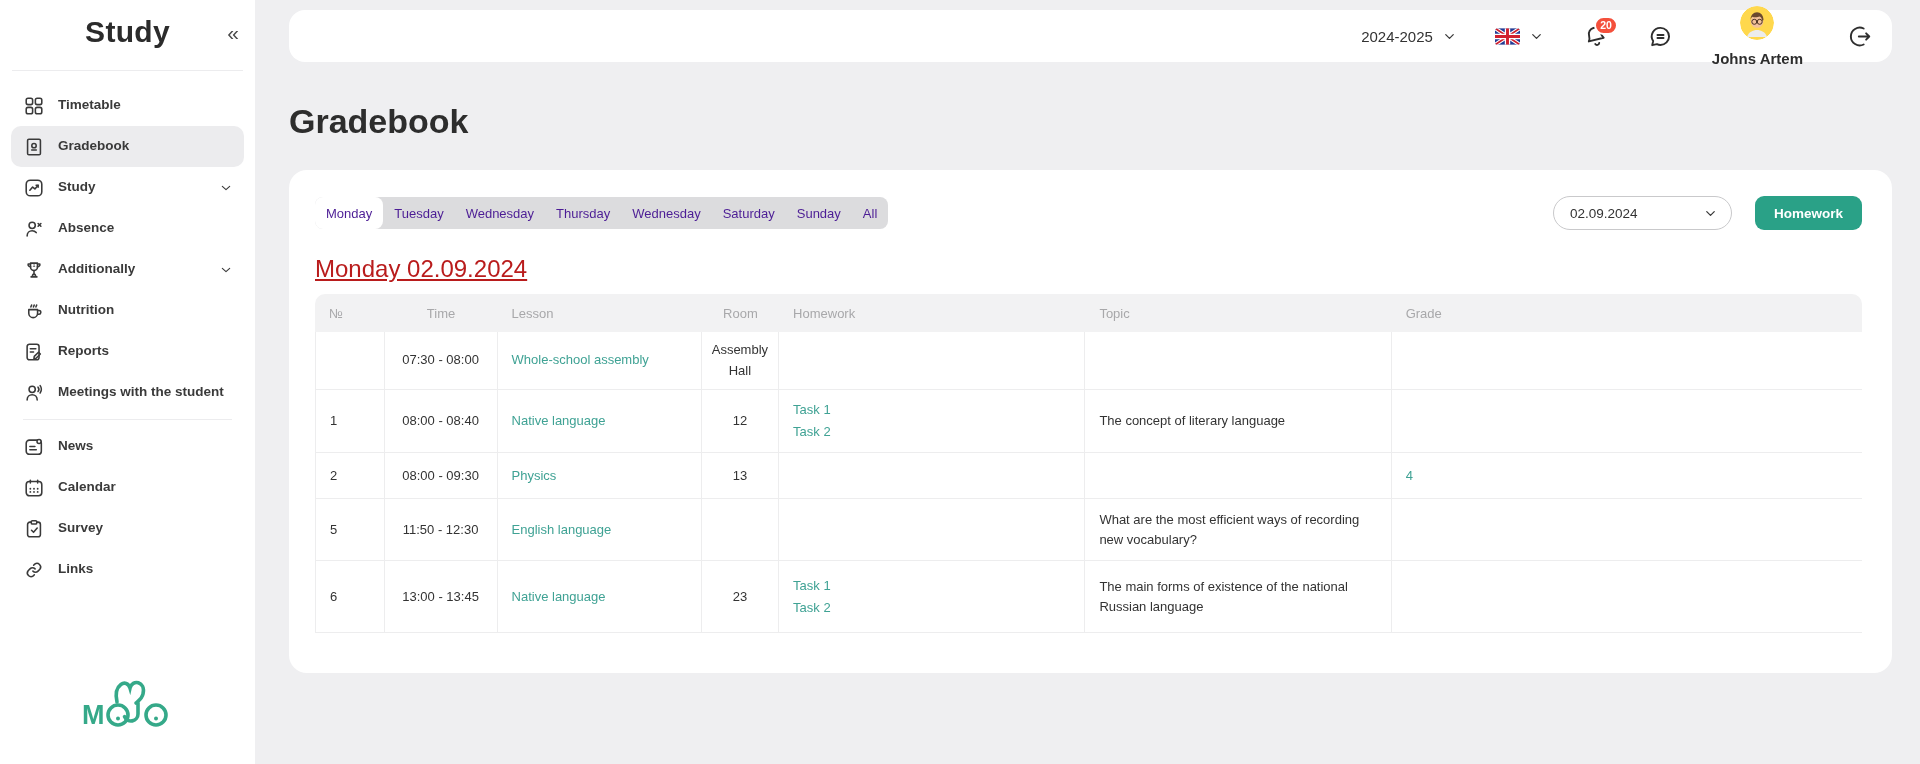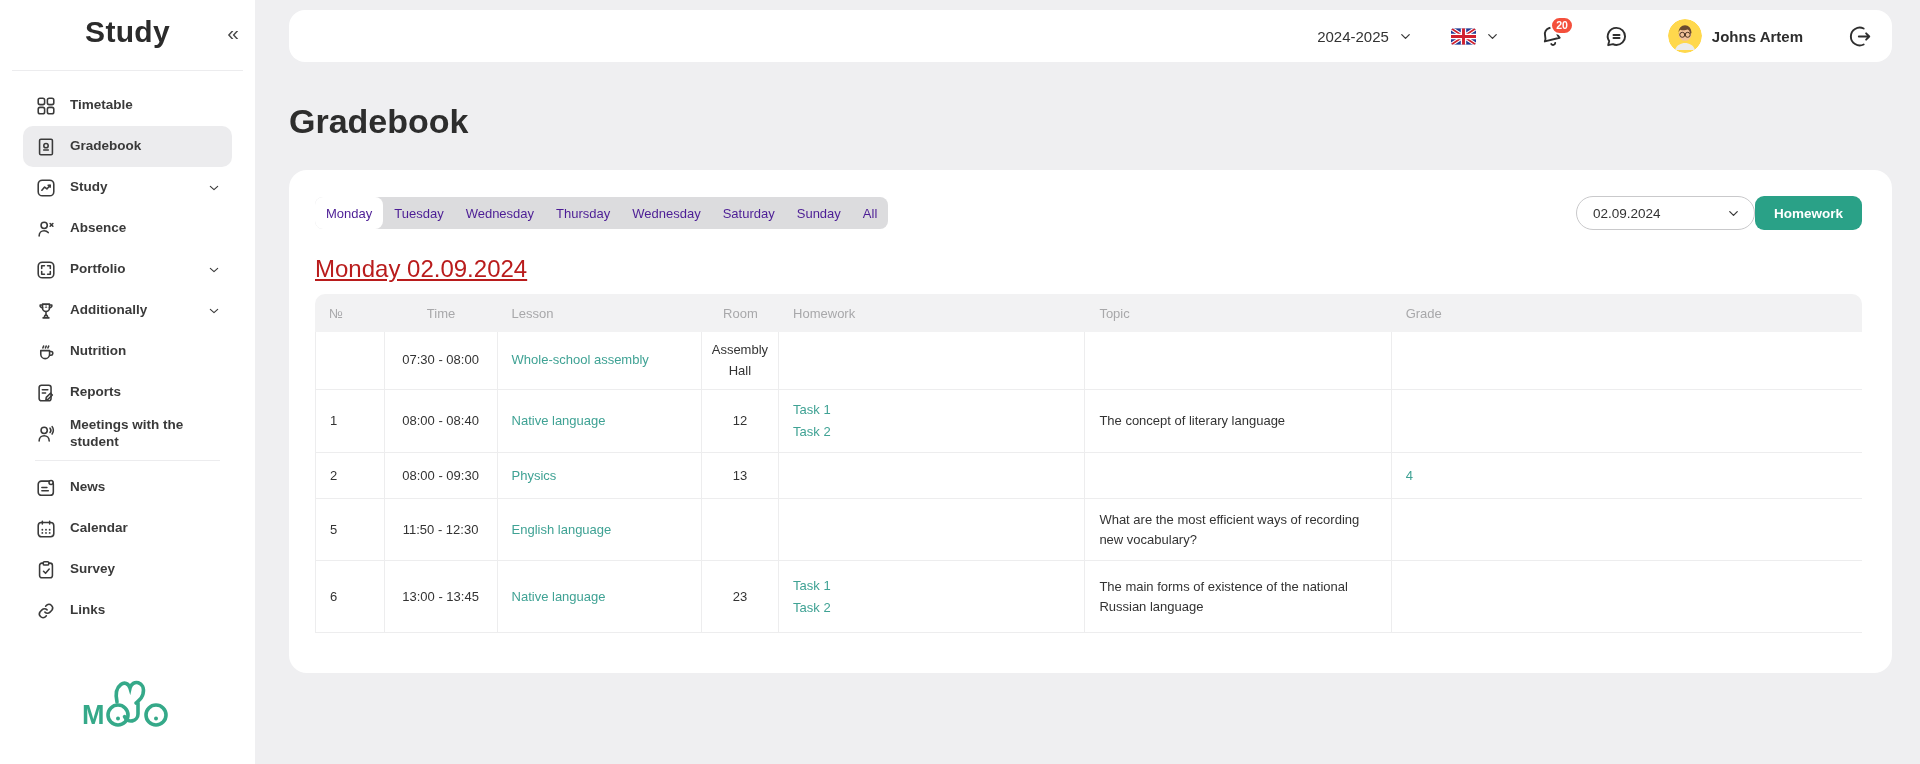--- a/index.html
+++ b/index.html
@@ -11,52 +11,52 @@
   a { text-decoration:none; }
   [data-interactable="true"] { cursor:pointer; }
   .sr-only { position:absolute; width:1px; height:1px; overflow:hidden; clip:rect(0 0 0 0); }
 
   
   .sidebar { width:255px; height:764px; background:#fff; display:flex; flex-direction:column; position:relative; flex:none; }
   .side-head { height:64px; display:flex; align-items:center; justify-content:center; position:relative; }
   .brand { font-size:30px; font-weight:800; color:#2b2b2b; letter-spacing:.3px; }
   .collapse-btn { position:absolute; right:16px; top:22px; background:none; border:none; font-size:21px; color:#4a4a4a; line-height:1; }
   .side-divider { height:1px; background:#ececee; margin:6px 12px; flex:none; }
-  .side-nav { padding:8px 23px 0; display:flex; flex-direction:column; }
+  .side-nav { padding:8px 11px 0; display:flex; flex-direction:column; }
   .side-item { display:flex; align-items:center; gap:13px; height:41px; padding:0 10px 0 12px; border-radius:10px; color:#3a3a3a; font-size:13.5px; font-weight:700; }
   .side-item.active { background:#ececee; }
   .s-icon { width:22px; height:22px; flex:none; display:flex; align-items:center; justify-content:center; color:#3a3a3a; }
   .s-icon svg { width:22px; height:22px; }
   .s-label { line-height:1.2; }
   .s-chev { margin-left:auto; width:16px; height:16px; color:#3a3a3a; display:flex; }
   .s-chev svg { width:16px; height:16px; }
   .mojo { margin-top:auto; padding:18px 0 28px; display:flex; justify-content:center; }
 
   
   .main { flex:1; padding:10px 28px 0 34px; display:flex; flex-direction:column; }
   .topbar { height:52px; background:#fff; border-radius:16px; display:flex; align-items:center; justify-content:flex-end; padding:0 18px 0 24px;text-align:right; }
   .tb-item { display:flex; align-items:center; gap:9px; font-size:15px; color:#333; }
   .tb-gap { margin-left:38px; }
   .tb-icon { position:relative; color:#2e2e2e; display:flex; align-items:center; }
   .tb-icon svg { width:27px; height:27px; }
   .chev { color:#3a3a3a; display:flex; }
   .chev svg { width:15px; height:15px; }
   .badge { position:absolute; top:-7px; right:-9px; min-width:19px; height:19px; border-radius:10px; background:#f4503c; color:#fff; font-size:10.5px; font-weight:700; display:flex; align-items:center; justify-content:center; padding:0 4px; border:2px solid #fff; }
-  .tb-user { display:flex; align-items:center; gap:10px; font-size:15px; font-weight:700; color:#2d2d2d; }
+  .tb-user { display:flex; align-items:center; gap:10px; font-size:15px; font-weight:700; color:#2d2d2d;flex-direction:column; }
   .avatar { width:34px; height:34px; border-radius:50%; overflow:hidden; flex:none; }
 
   .page-title { font-size:34px; font-weight:800; color:#2d2d2d; margin:40px 0 29px; }
 
   
   .card { background:#fff; border-radius:18px; padding:26px 30px 40px 26px; }
   .card-top { display:flex; align-items:center; justify-content:space-between; }
   .tabs { display:inline-flex; background:#dcdcde; border-radius:8px; height:32px; align-items:stretch; }
   .tab { display:flex; align-items:center; padding:0 11px; font-size:13px; color:#4c1d95; border-radius:8px; white-space:nowrap; }
   .tab.active { background:#fff; }
-  .right-controls { display:flex; align-items:flex-start; }
+  .right-controls { display:flex; align-items:flex-start; gap:23px; }
   .date-select { width:179px; height:34px; border:1px solid #c9c9cb; border-radius:17px; background:#fff; display:flex; align-items:center; justify-content:space-between; padding:0 13px 0 16px; font-size:13.5px; color:#333; }
   .hw-btn { height:34px; padding:0 19px; background:#2aa187; border:none; border-radius:9px; color:#fff; font-size:13.5px; font-weight:700; }
 
   .section-title { font-size:24px; font-weight:500; color:#b91c1c; margin:25px 0 11px;text-decoration:underline; }
 
   table.grades { width:100%; border-collapse:separate; border-spacing:0; table-layout:fixed; }
   .grades th { background:#f2f2f3; color:#a8a8aa; font-weight:400; font-size:13px; height:38px; padding:0 14px; text-align:left; }
   .grades th:first-child { border-radius:10px 0 0 0; }
   .grades th:last-child { border-radius:0 10px 0 0; }
   .grades td { border-bottom:1px solid #ededee; border-right:1px solid #ededee; padding:8px 14px; font-size:13px; color:#333; line-height:1.55; vertical-align:middle; background:#fff; word-wrap:break-word; }
@@ -120,34 +120,20 @@
       </div>
       <div class="side-item" data-interactable="true">
         <span class="s-icon" data-interactable="false">
           <svg viewBox="0 0 24 24" fill="none" stroke="currentColor" stroke-width="1.7" stroke-linecap="round" stroke-linejoin="round">
             <circle cx="10" cy="8" r="3.4"></circle>
             <path d="M4.5 19.5c0-3.4 2.6-5.6 5.5-5.6 1.8 0 3.4.8 4.4 2"></path>
             <path d="M16.5 6l3 3M19.5 6l-3 3"></path>
           </svg>
         </span>
         <span class="s-label" data-interactable="false">Absence</span>
-      </div>
-      <div class="side-item" data-interactable="true">
-        <span class="s-icon" data-interactable="false">
-          <svg viewBox="0 0 24 24" fill="none" stroke="currentColor" stroke-width="1.7" stroke-linecap="round" stroke-linejoin="round">
-            <rect x="3.5" y="3.5" width="17" height="17" rx="4.5"></rect>
-            <path d="M7.3 10.3V7.3h3M16.7 10.3v-3h-3M7.3 13.7v3h3M16.7 13.7v3h-3"></path>
-          </svg>
-        </span>
-        <span class="s-label" data-interactable="false">Portfolio</span>
-        <span class="s-chev" data-interactable="false">
-          <svg viewBox="0 0 24 24" fill="none" stroke="currentColor" stroke-width="1.7" stroke-linecap="round" stroke-linejoin="round">
-            <path d="M6.5 9.5l5.5 5 5.5-5"></path>
-          </svg>
-        </span>
       </div>
       <div class="side-item" data-interactable="true">
         <span class="s-icon" data-interactable="false">
           <svg viewBox="0 0 24 24" fill="none" stroke="currentColor" stroke-width="1.7" stroke-linecap="round" stroke-linejoin="round">
             <path d="M8.2 4.5h7.6v4.2a3.8 3.8 0 0 1-7.6 0z"></path>
             <path d="M8.2 5.5H5.6a2.5 2.5 0 0 0 2.8 3M15.8 5.5h2.6a2.5 2.5 0 0 1-2.8 3"></path>
             <path d="M12 12.7v3"></path>
             <path d="M8.8 19.5h6.4M10.2 19.5c0-2.4 1-3 1.8-3s1.8.6 1.8 3"></path>
             <text x="12" y="8.8" font-size="5.6" font-weight="bold" text-anchor="middle" fill="currentColor" stroke="none">1</text>
           </svg>

